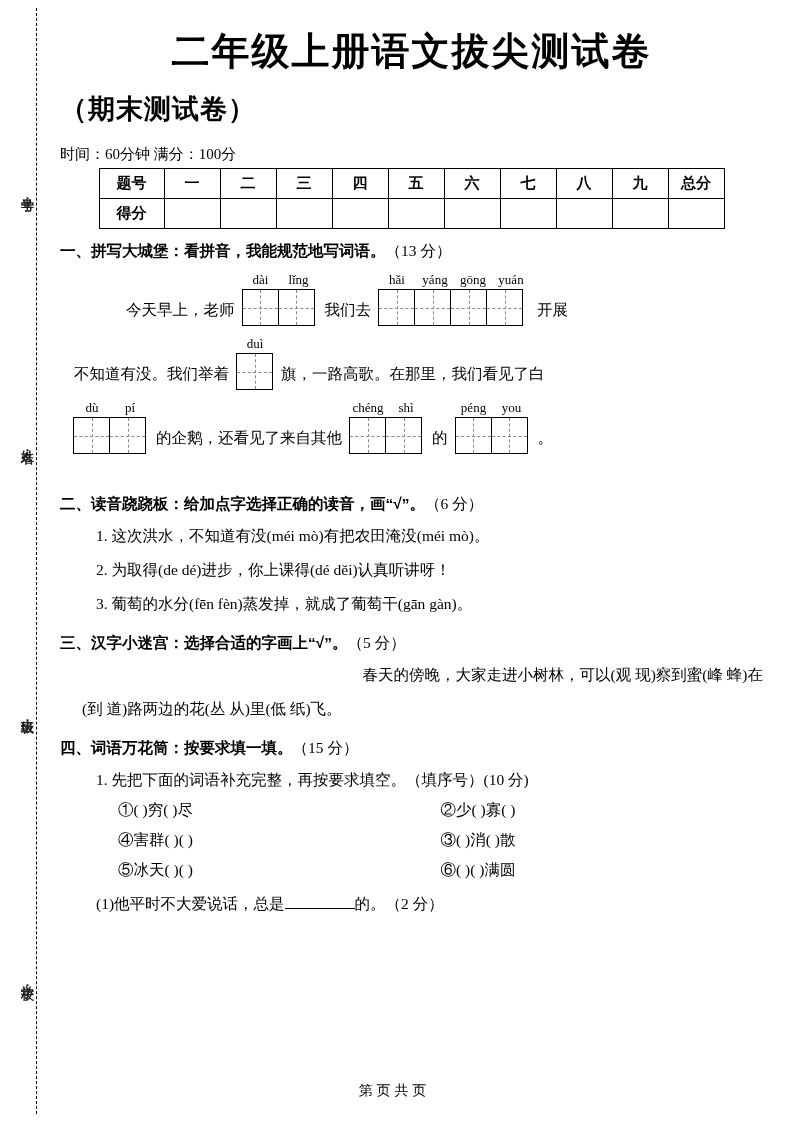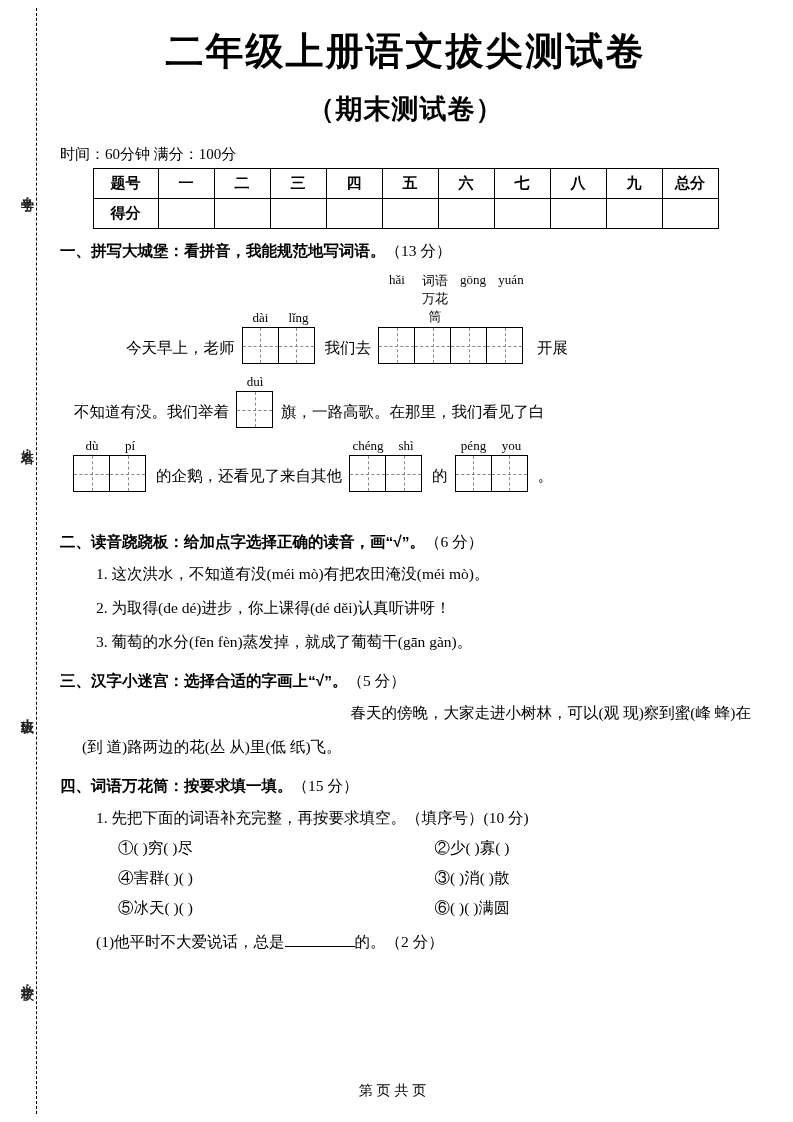--- a/index.html
+++ b/index.html
@@ -40,33 +40,33 @@
     color: #222;
   }
   .vlabel.l1 { top: 188px; }
   .vlabel.l2 { top: 440px; }
   .vlabel.l3 { top: 710px; }
   .vlabel.l4 { top: 975px; }
 
   .content {
     position: absolute;
     left: 60px;
-    right: 42px;
+    right: 30px;
     top: 0;
   }
   h1.title {
     text-align: center;
     font-family: "Liberation Sans", sans-serif;
     font-weight: bold;
     font-size: 38px;
     margin: 26px 0 0 0;
     letter-spacing: 2px;
   }
   h2.subtitle {
-    text-align: center;
+    text-align: left;
     font-family: "Liberation Sans", sans-serif;
     font-weight: bold;
     font-size: 27px;
     margin: 14px 0 0 0;
     letter-spacing: 1px;
   }
   .timeline {
     font-size: 15px;
     margin: 18px 48px 4px 0;
     font-family: "Liberation Serif", serif;
@@ -241,21 +241,21 @@
           </span>
         <span class="boxes">
             <span class="bx"></span>
             <span class="bx"></span>
           </span>
       </span>
       <span class="txt">我们去</span>
       <span class="grp">
         <span class="py">
             <span>hǎi</span>
-            <span>词语万花筒</span>
+            <span>yáng</span>
             <span>gōng</span>
             <span>yuán</span>
           </span>
         <span class="boxes">
             <span class="bx"></span>
             <span class="bx"></span>
             <span class="bx"></span>
             <span class="bx"></span>
           </span>
       </span>

